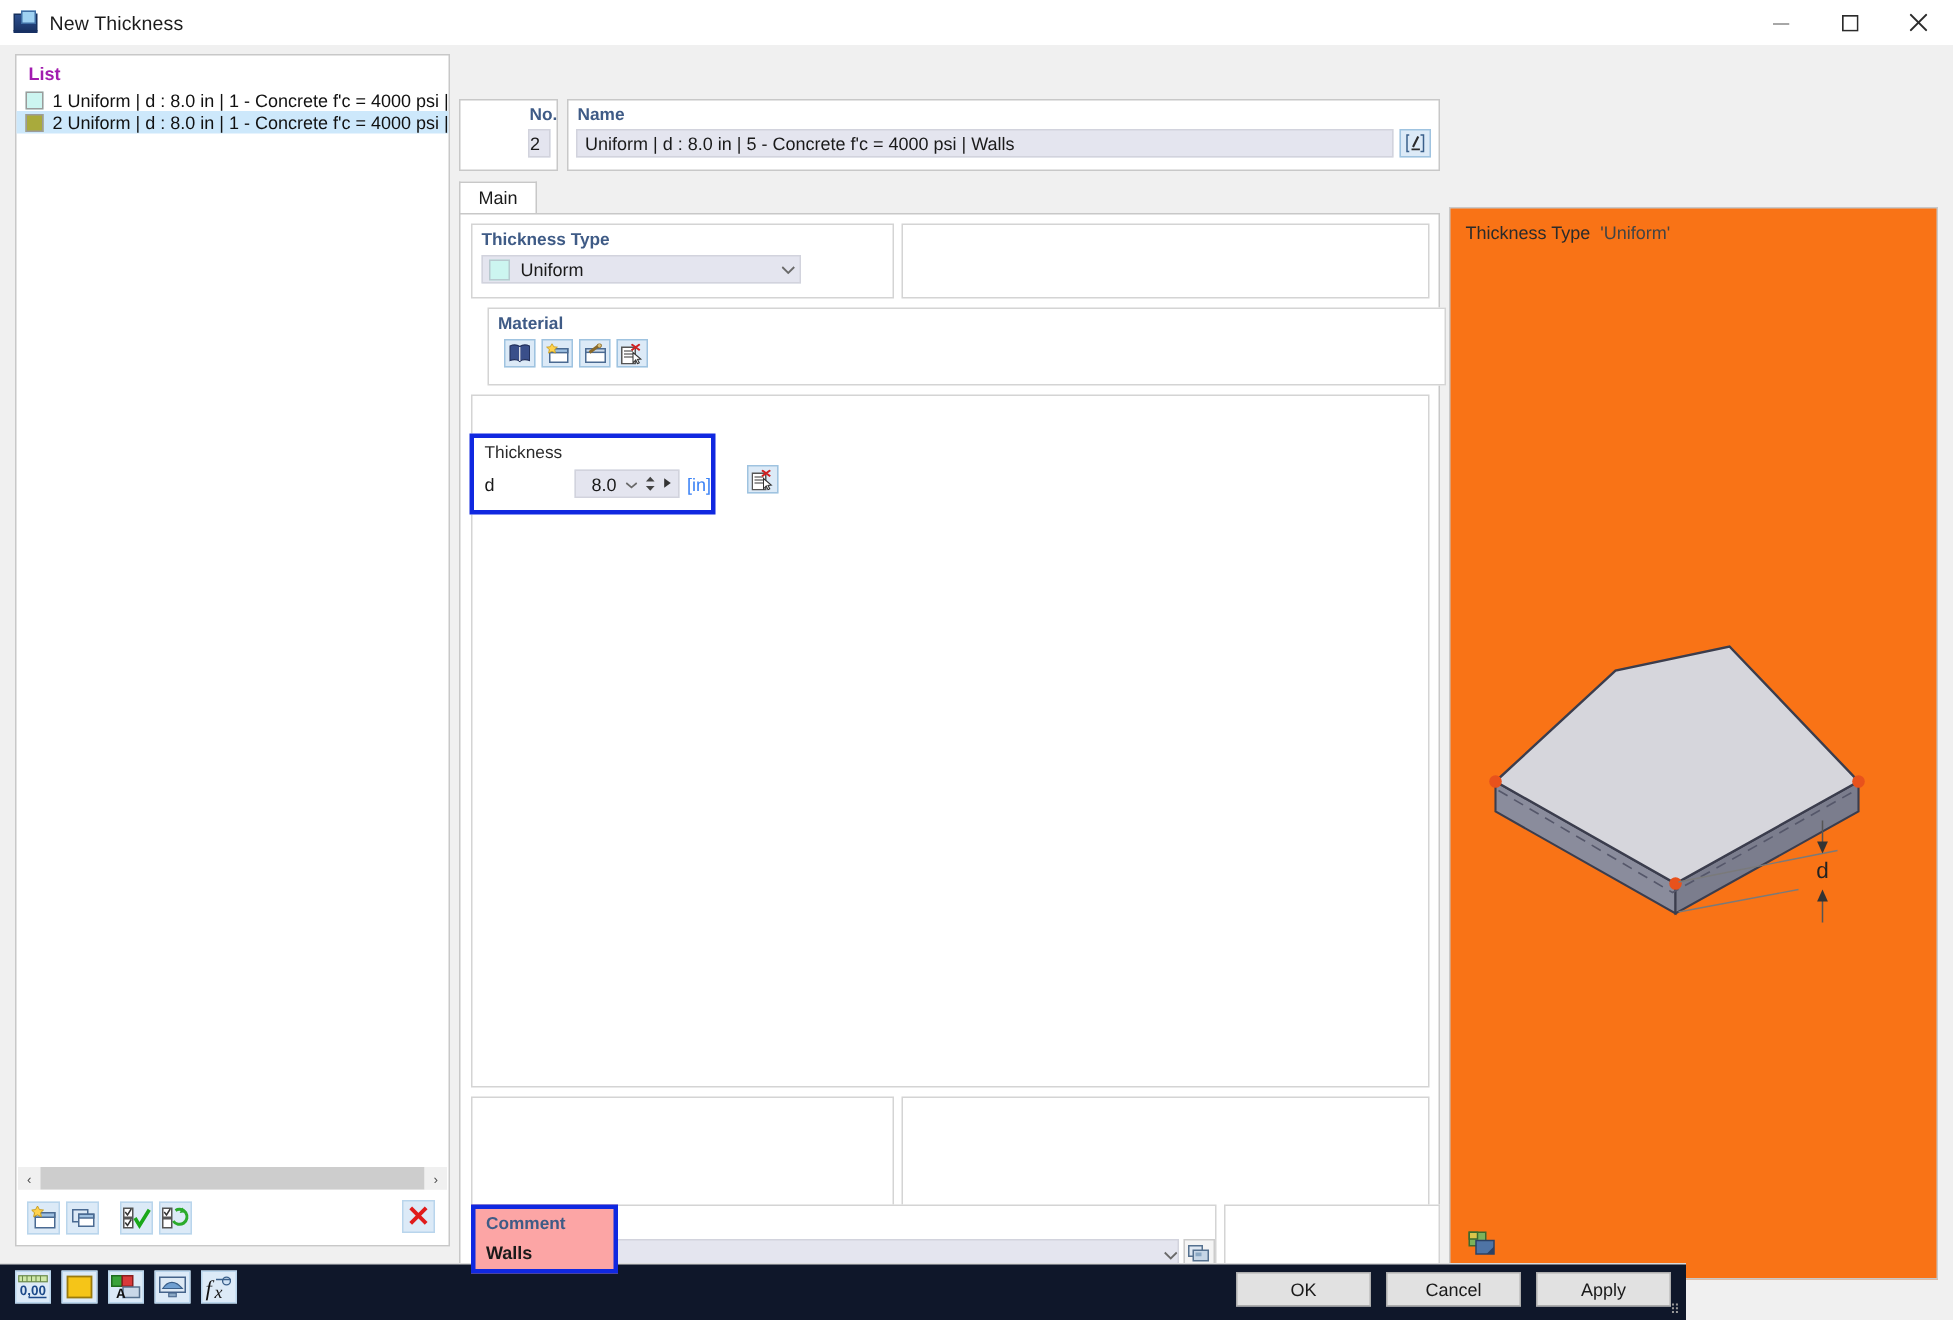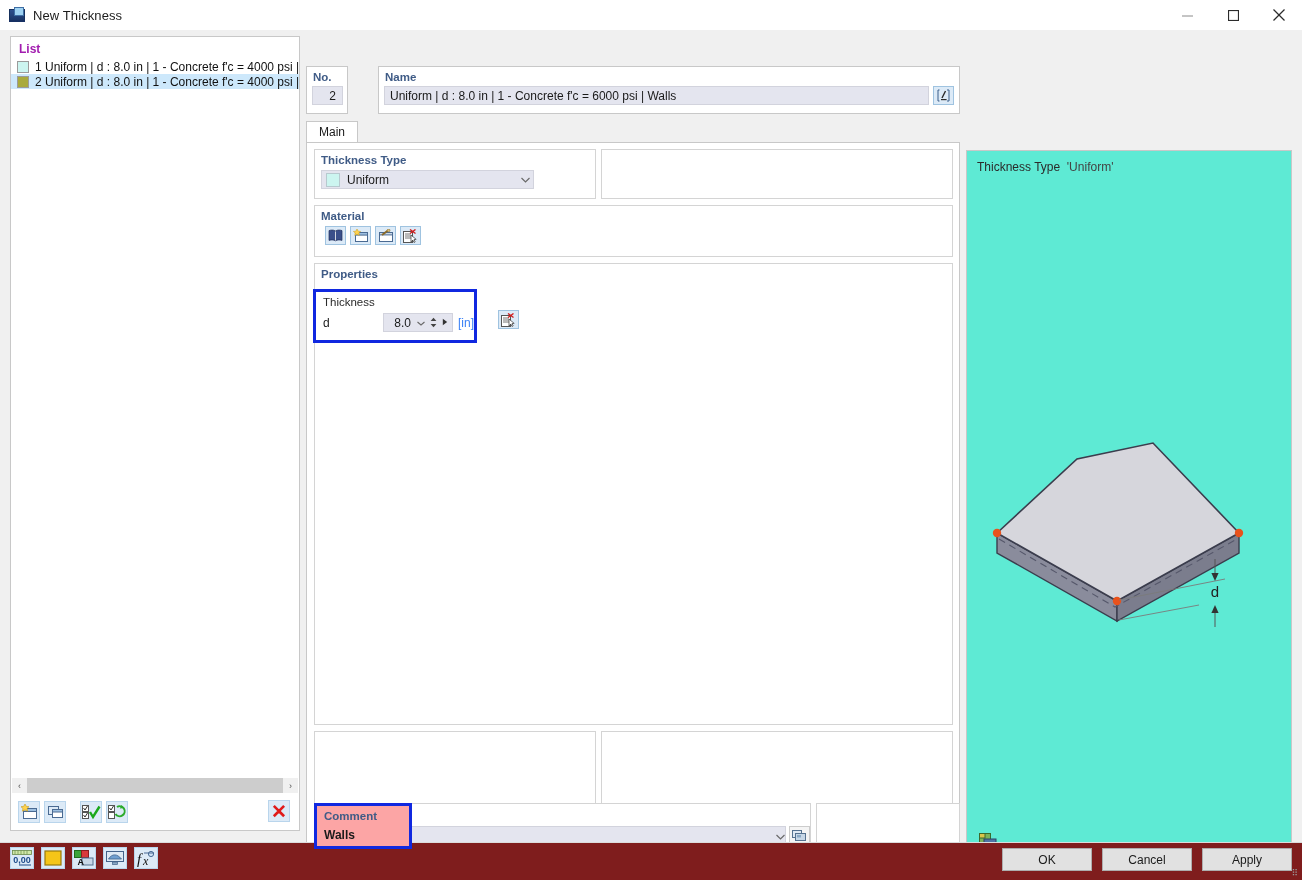--- a/index.html
+++ b/index.html
@@ -104,22 +104,22 @@
   .tbtn.gap { margin-left: 10px; }
   .delete-x {
     position: absolute; right: 8px; top: 4px; width: 22px; height: 22px;
     display: flex; align-items: center; justify-content: center;
     color: #e01b1b; font-size: 19px; font-weight: bold; font-family: "Liberation Sans", sans-serif;
     background: #dceaf7; border: 1px solid #b9d5ec; box-sizing: border-box;
   }
 
   
   .no-box {
-    position: absolute; left: 306px; top: 36px; width: 42px; height: 48px;
-    background: #ffffff; border: 1px solid #c8c8c8; box-sizing: border-box;
+    position: absolute; left: 306px; top: 36px; width: 66px; height: 48px;
+    background: #ffffff; border: 1px solid #c8c8c8; box-sizing: border-box; padding-left: 40px;
   }
   .no-box .cap, .name-box .cap, .assign-box .cap {
     font-size: 11.5px; font-weight: bold; color: #3f5b86;
     padding: 4px 0 0 6px;
   }
   .field {
     background: #e4e5ef; border: 1px solid #d2d3dd; box-sizing: border-box;
     font-size: 12px; color: #1a1a1a; display: flex; align-items: center;
   }
   .no-box .field {
@@ -184,21 +184,21 @@
     color: #6a6a6a; font-size: 9px;
   }
   .tt-box .combo { width: 213px; }
 
   .tt-blank {
     position: absolute; left: 294px; top: 6px; width: 352px; height: 50px;
     background: #ffffff; border: 1px solid #d4d4d4; box-sizing: border-box;
   }
 
   .mat-box {
-    position: absolute; left: 7px; top: 62px; width: 639px; height: 52px;
+    position: absolute; left: 18px; top: 62px; width: 639px; height: 52px;
     background: #ffffff; border: 1px solid #d4d4d4; box-sizing: border-box;
     padding: 4px 0 0 6px;
   }
   .mat-row { display: flex; align-items: center; margin-top: 4px; }
   .mat-row .combo { flex: 1; margin-top: 0; margin-right: 4px; }
 
   .props-box {
     position: absolute; left: 7px; top: 120px; width: 639px; height: 462px;
     background: #ffffff; border: 1px solid #d4d4d4; box-sizing: border-box;
     padding: 4px 0 0 6px;
@@ -262,37 +262,37 @@
     background: #f4f4f4; border: 1px solid #cccccc; box-sizing: border-box;
     display: flex; align-items: center; justify-content: center;
   }
   .comment-blank {
     position: absolute; left: 502px; top: 0px; width: 144px; height: 46px;
     background: #ffffff; border: 1px solid #d4d4d4; box-sizing: border-box;
   }
 
   
   .preview {
-    position: absolute; left: 966px; top: 120px; width: 326px; height: 715px;
-    background: #5eead4; border: 1px solid #c8c8c8; box-sizing: border-box;
+    position: absolute; left: 966px; top: 108px; width: 326px; height: 715px;
+    background: #f97316; border: 1px solid #c8c8c8; box-sizing: border-box;
   }
   .preview-cap {
     font-size: 12px; color: #2b2b2b; padding: 9px 0 0 10px;
   }
   .preview-cap .q { color: #444; }
   .preview-svg { position: absolute; left: 0; top: 230px; width: 326px; height: 250px; }
   .preview-btn {
     position: absolute; left: 10px; bottom: 12px; width: 22px; height: 22px;
     display: flex; align-items: center; justify-content: center;
   }
 
   
   .bottombar {
-    position: absolute; left: 0; top: 842px; width: 1302px; height: 38px;
-    background: #7f1d1d; border-top: 1px solid #dcdcdc; box-sizing: border-box;
+    position: absolute; left: 0; top: 842px; width: 1124px; height: 38px;
+    background: #0f172a; border-top: 1px solid #dcdcdc; box-sizing: border-box;
   }
   .bb-icons { position: absolute; left: 10px; top: 4px; display: flex; }
   .bb-icon {
     width: 24px; height: 22px; margin-right: 7px;
     display: flex; align-items: center; justify-content: center;
     border: 1px solid #b9d5ec; background: #dceaf7; box-sizing: border-box;
   }
   .dlg-btns { position: absolute; right: 10px; top: 5px; display: flex; }
   .dlg-btn {
     width: 90px; height: 23px; margin-left: 10px;
@@ -395,21 +395,21 @@
     </div>
 
     <div class="no-box">
       <div class="cap">No.</div>
       <div class="field">2</div>
     </div>
 
     <div class="name-box">
       <div class="cap">Name</div>
       <div class="row">
-        <div class="field">Uniform | d : 8.0 in | 1 - Concrete f'c = 6000 psi | Walls</div>
+        <div class="field">Uniform | d : 8.0 in | 5 - Concrete f'c = 4000 psi | Walls</div>
         <div class="icon-btn">
           <svg width="14" height="13" viewBox="0 0 14 13">
             <path d="M2.5 1 L1 1 L1 12 L2.5 12" stroke="#3a5f8a" fill="none" stroke-width="1"></path>
             <path d="M10 1 L12 1 L12 12 L10 12" stroke="#3a5f8a" fill="none" stroke-width="1"></path>
             <path d="M8.5 2 L5 9" stroke="#2a2a2a" stroke-width="1.4"></path>
             <path d="M4 10.6 L9.6 10.6" stroke="#2a2a2a" stroke-width="1.2"></path>
           </svg>
         </div>
       </div>
     </div>
@@ -467,21 +467,20 @@
                 <line x1="2" y1="7" x2="8" y2="7" stroke="#777"></line>
                 <line x1="2" y1="9" x2="8" y2="9" stroke="#777"></line>
               <path d="M7 0.5 L12.5 4.5 M12.5 0.5 L7 4.5" stroke="#d02020" stroke-width="1.4"></path>
               <polygon points="8,6 8,13 9.8,11 11,13.5 12.2,12.8 11,10.6 13.2,10.4" fill="#fff" stroke="#333" stroke-width=".7"></polygon>
             </svg>
           </div>
         </div>
       </div>
 
       <div class="props-box">
-        <div class="grp-cap">Properties</div>
 
         <div class="thick-hl">
           <div class="tcap">Thickness</div>
           <div class="thick-row">
             <div class="dlab">d</div>
             <div class="spin">
               <div class="val">8.0</div>
               <div class="sv">
                 <svg width="8" height="5">
                     <path d="M0.5 1 L4 4 L7.5 1" stroke="#6a6a6a" fill="none" stroke-width="1.1"></path>

